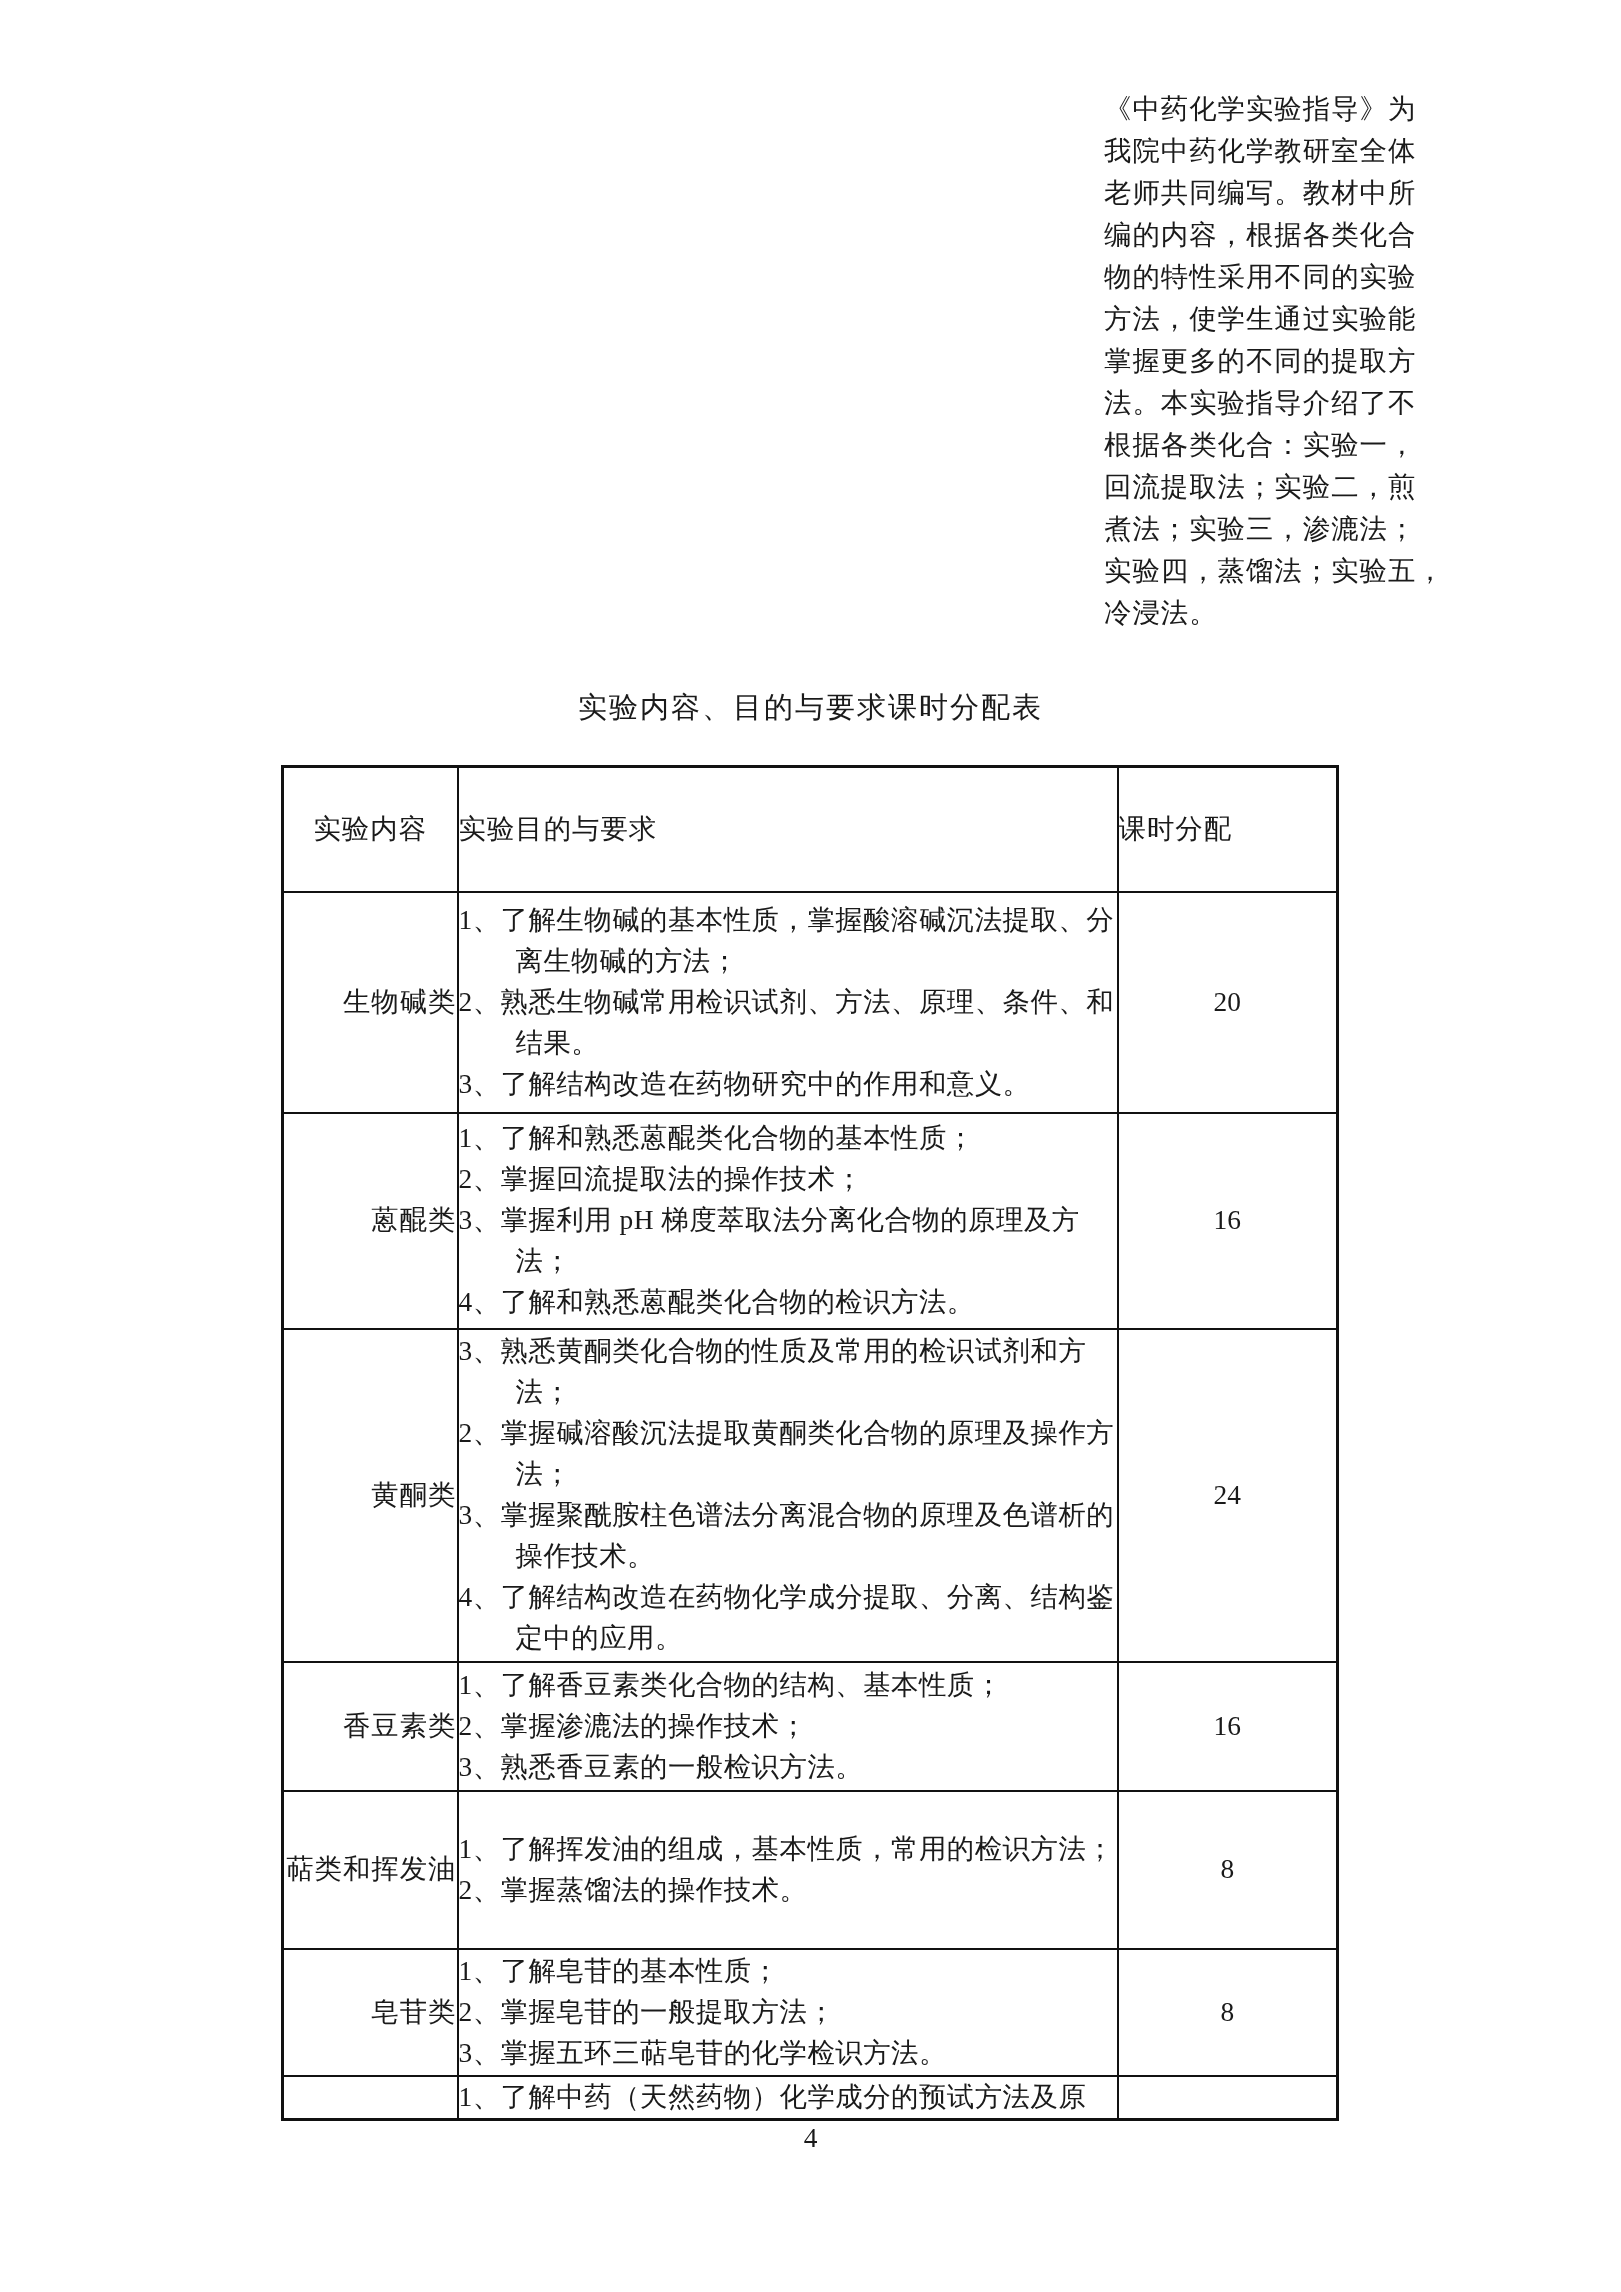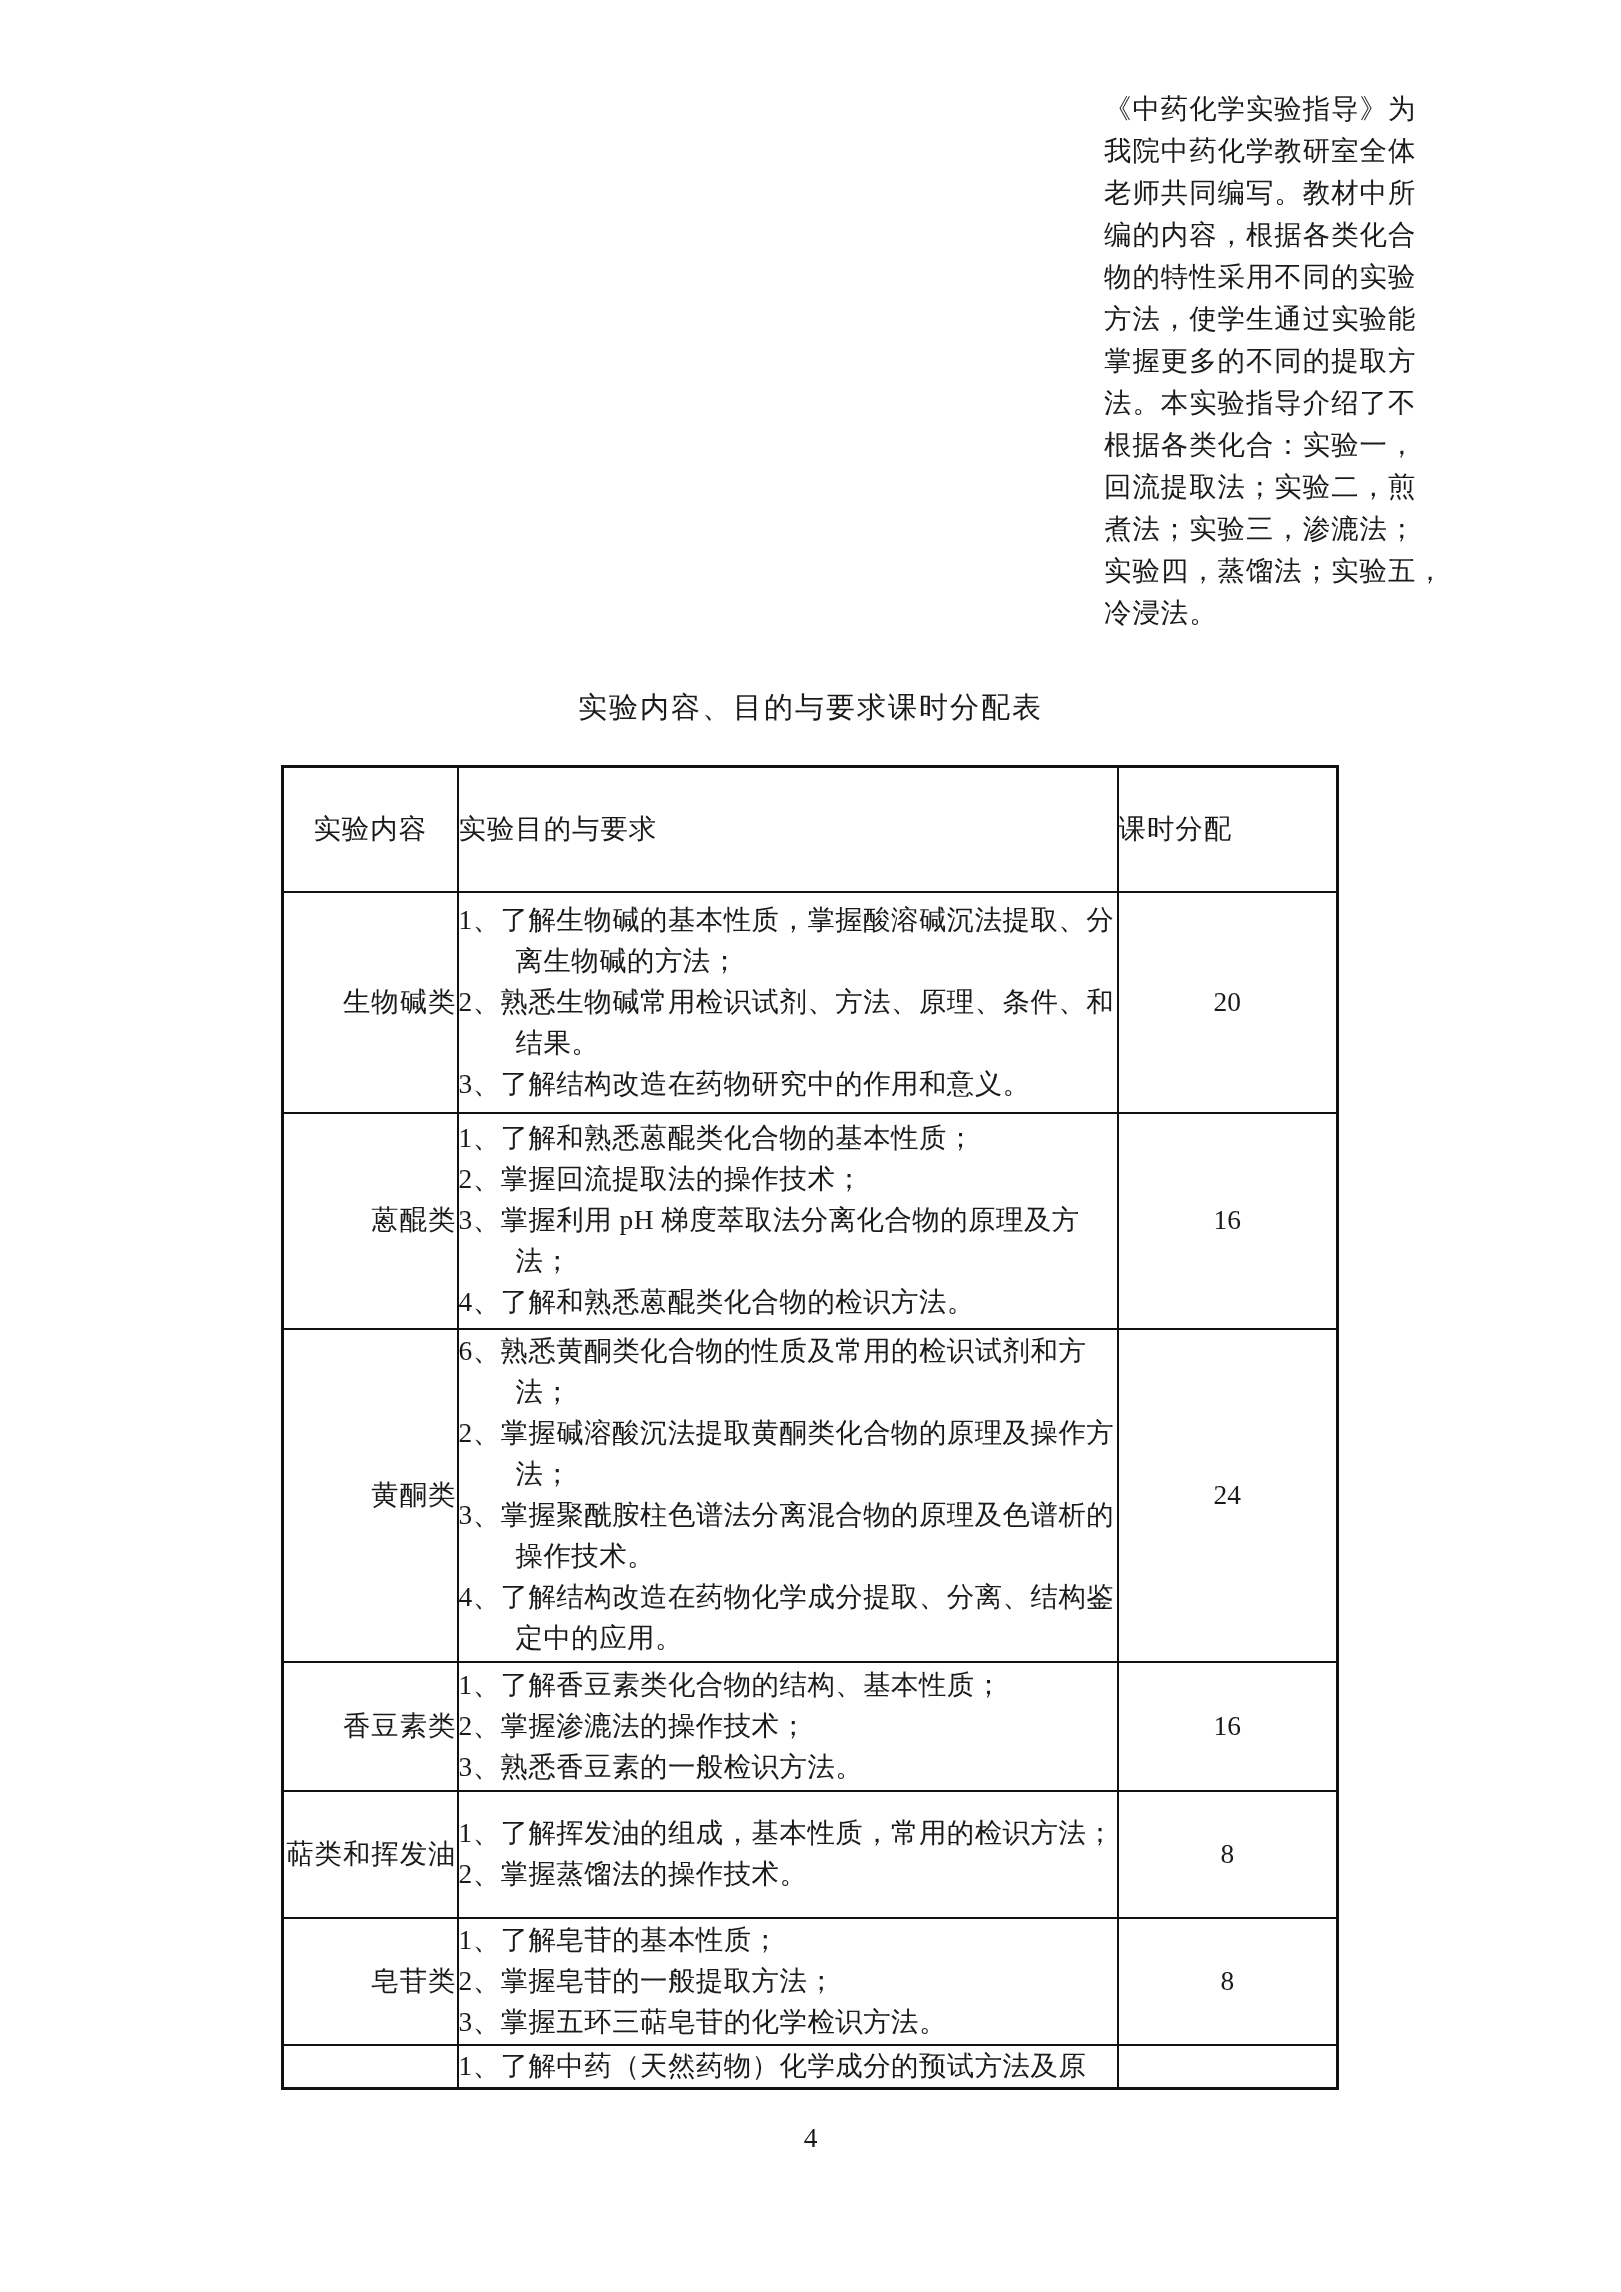--- a/index.html
+++ b/index.html
@@ -40,21 +40,21 @@
   }
   col.c1 { width:175px; }
   col.c2 { width:660px; }
   col.c3 { width:220px; }
 
   thead tr { height:125px; }
   tbody tr:nth-child(1) { height:221px; }
   tbody tr:nth-child(2) { height:216px; }
   tbody tr:nth-child(3) { height:333px; }
   tbody tr:nth-child(4) { height:129px; }
-  tbody tr:nth-child(5) { height:127px; }
+  tbody tr:nth-child(5) { height:158px; }
   tbody tr:nth-child(6) { height:127px; }
   tbody tr:nth-child(7) { height:44px; }
 
   th.h1 { text-align:center; font-size:27.4px; vertical-align:middle; letter-spacing:1px; }
   th.h2 { text-align:left; padding-left:86px; font-size:27.4px; vertical-align:middle; letter-spacing:1px; }
   th.h3 { text-align:left; padding-left:13.7px; font-size:27.4px; vertical-align:middle; letter-spacing:1px;font-family:Liberation Mono, monospace; }
 
   td.cat {
     text-align:right; vertical-align:middle;
     font-size:27.4px; line-height:41px; padding:0 24.5px;
@@ -125,21 +125,21 @@
             <div class="obj">1、了解和熟悉蒽醌类化合物的基本性质；</div>
             <div class="obj">2、掌握回流提取法的操作技术；</div>
             <div class="obj">3、掌握利用 pH 梯度萃取法分离化合物的原理及方法；</div>
             <div class="obj">4、了解和熟悉蒽醌类化合物的检识方法。</div>
           </td>
           <td class="hours">16</td>
         </tr>
         <tr>
           <td class="cat">黄酮类</td>
           <td class="obj-cell">
-            <div class="obj">6、熟悉黄酮类化合物的性质及常用的检识试剂和方法；</div>
+            <div class="obj">3、熟悉黄酮类化合物的性质及常用的检识试剂和方法；</div>
             <div class="obj">2、掌握碱溶酸沉法提取黄酮类化合物的原理及操作方法；</div>
             <div class="obj">3、掌握聚酰胺柱色谱法分离混合物的原理及色谱析的操作技术。</div>
             <div class="obj">4、了解结构改造在药物化学成分提取、分离、结构鉴定中的应用。</div>
           </td>
           <td class="hours">24</td>
         </tr>
         <tr>
           <td class="cat">香豆素类</td>
           <td class="obj-cell">
             <div class="obj">1、了解香豆素类化合物的结构、基本性质；</div>

